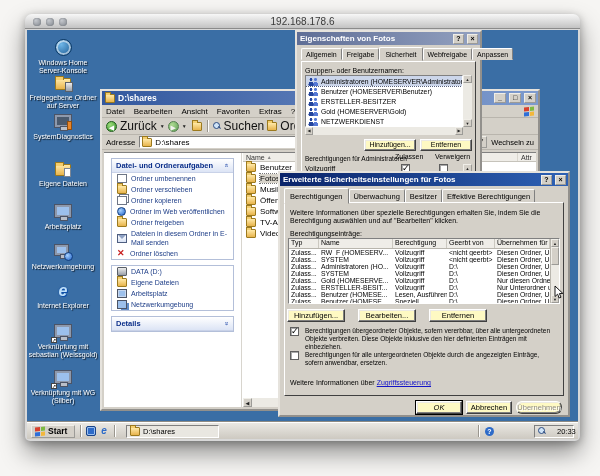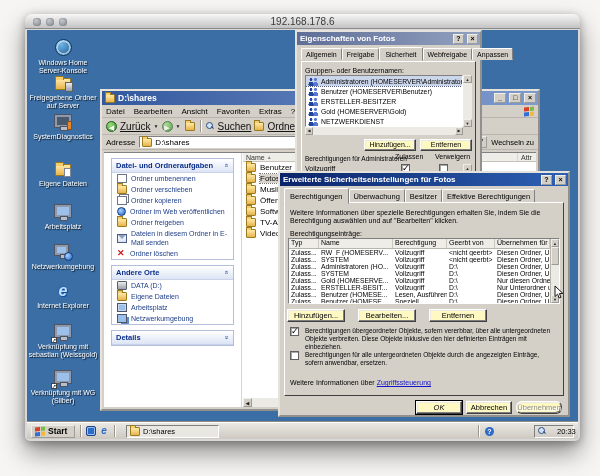--- a/index.html
+++ b/index.html
@@ -87,21 +87,21 @@
     background:
       radial-gradient(circle at 3px 2.5px, #24459C 0 1.3px, transparent 1.6px),
       radial-gradient(circle at 7.5px 2.5px, #5578D4 0 1.3px, transparent 1.6px),
       radial-gradient(ellipse at 3px 7.5px, #24459C 0 2.4px, transparent 2.7px),
       radial-gradient(ellipse at 7.5px 7.5px, #5578D4 0 2.4px, transparent 2.7px); }
 
   
   .explorer { left:73px; top:59px; width:440px; height:322px; }
   .menubar { height:13px; display:flex; align-items:center; gap:9px; padding:0 4px; font-size:8px; color:#000; border-bottom:1px solid #B9B5AD; }
   .toolbar { height:17px; display:flex; align-items:center; gap:3px; padding:0 4px; font-size:8px; border-bottom:1px solid #B9B5AD; }
-  .toolbar .lbl { font-size:10px; color:#111;text-decoration:underline; }
+  .toolbar .lbl { font-size:12px; color:#111; }
   .addressbar { height:15px; display:flex; align-items:center; gap:4px; padding:0 4px; font-size:8px; border-bottom:1px solid #B9B5AD; }
   .addrbox { flex:1; height:12px; background:#fff; border:1px solid; border-color:#808080 #FFF #FFF #808080; display:flex; align-items:center; gap:3px; padding:0 2px; font-size:8px; }
   .addrdrop { width:11px; height:12px; background:#D4D0C8; border:1px outset #F0EEE8; text-align:center; }
   .exbody { position:absolute; left:2px; right:2px; top:61px; bottom:2px; background:#fff; border-top:1px solid #808080; overflow:hidden; }
   .taskpane { position:absolute; left:0; top:0; width:138px; height:100%; background:#FFF; border-right:1px solid #D8D5CE; }
   .tbox { margin:5px 7px 0 7px; border:1px solid #B3BFD9; background:#fff; }
   .tbox-h { height:14px; display:flex; align-items:center; justify-content:space-between; padding:0 4px;
     background:linear-gradient(#FFFFFF,#DCE4F5); font-size:7.5px; font-weight:bold; color:#0B2F8A; border-bottom:1px solid #C9D2E8; }
   .chev { font-size:7px; color:#5B79C0; transform:rotate(90deg); }
   .chev.down { transform:rotate(-90deg); }
@@ -328,24 +328,20 @@
               <div class="titem">
                   <span class="mi mi-mail"></span>
                   <span>Dateien in diesem Ordner in E-Mail senden</span>
                 </div>
               <div class="titem">
                   <span class="mi mi-x">✕</span>
                   <span>Ordner löschen</span>
                 </div>
             </div>
             <div class="tbox">
-              <div class="tbox-h">
-                <span>Andere Orte</span>
-                <span class="chev">«</span>
-              </div>
               <div class="titem">
                   <span class="mi mi-disk"></span>
                   <span>DATA (D:)</span>
                 </div>
               <div class="titem">
                   <span class="mi mi-folder"></span>
                   <span>Eigene Dateien</span>
                 </div>
               <div class="titem">
                   <span class="mi mi-comp"></span>

